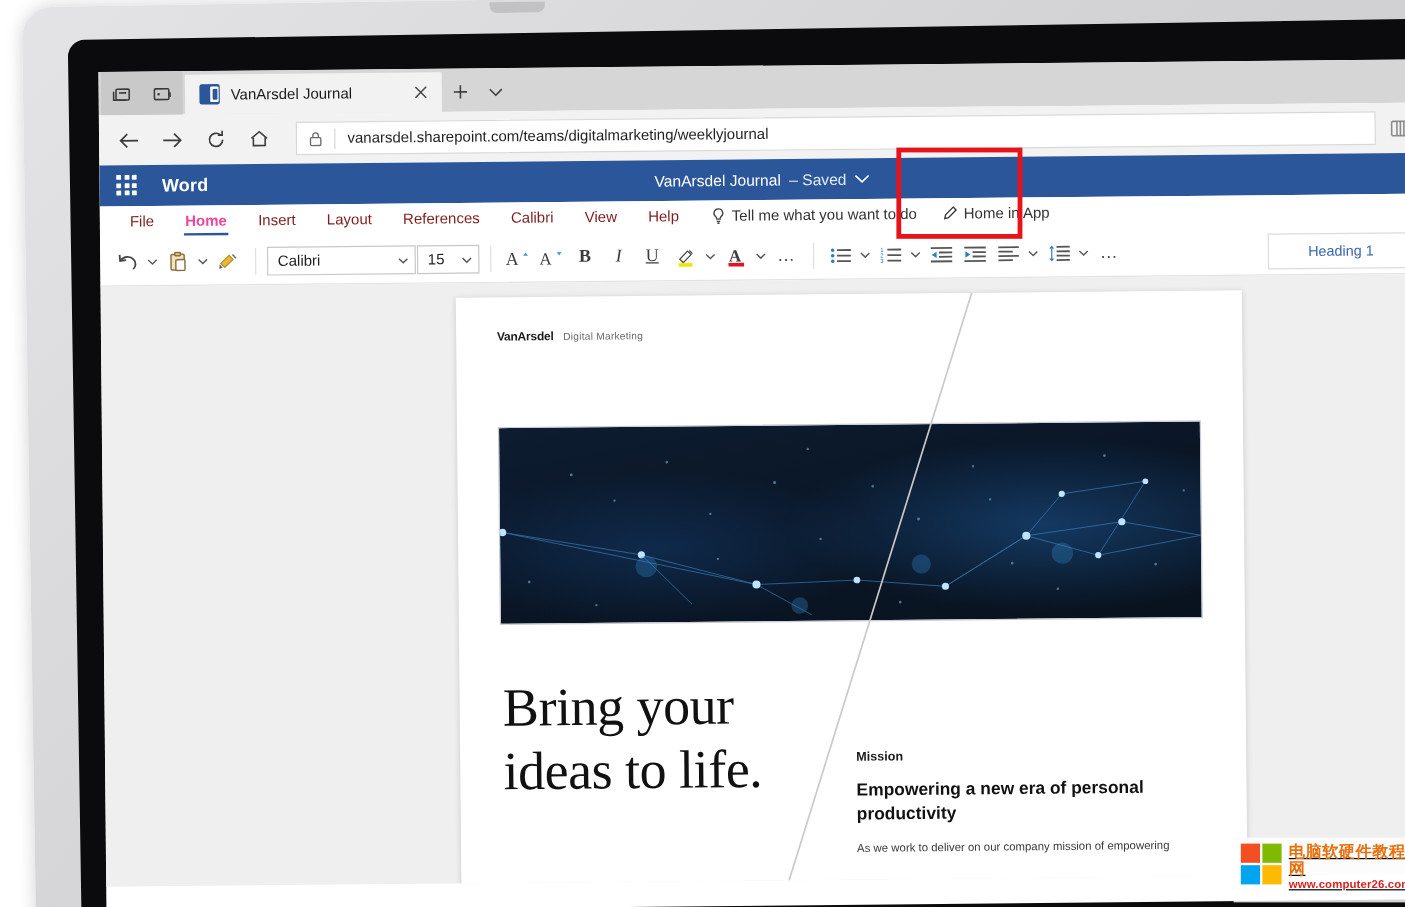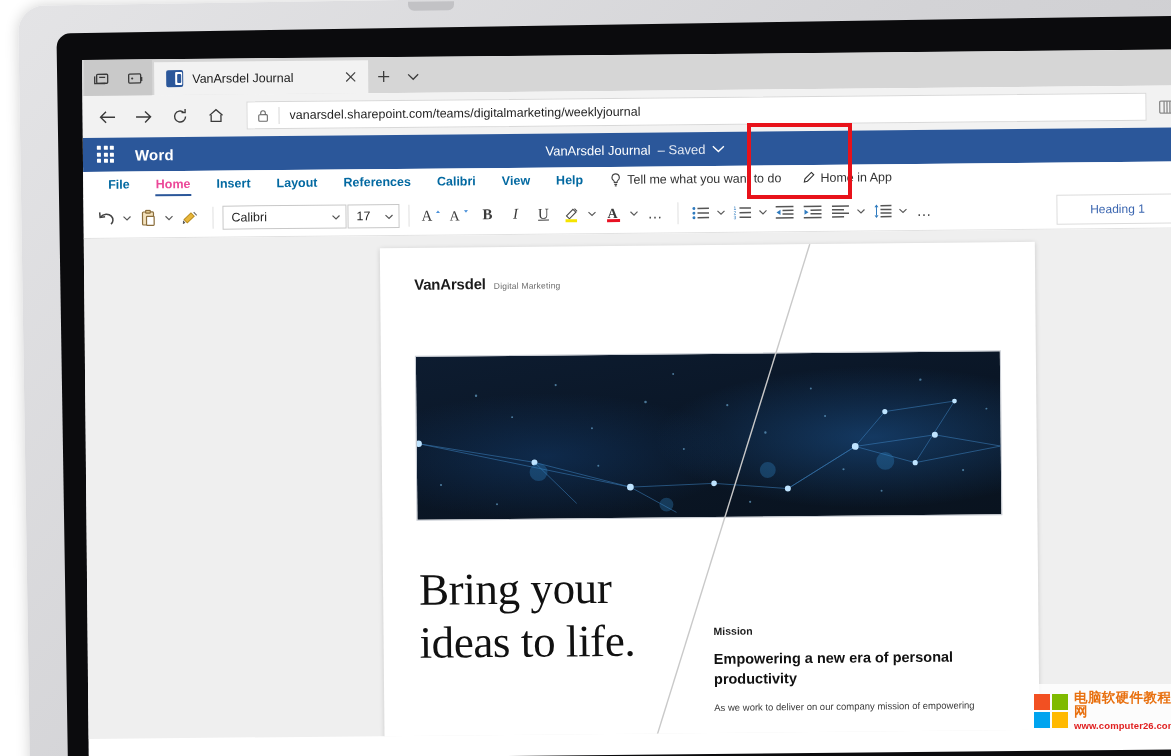--- a/index.html
+++ b/index.html
@@ -173,25 +173,24 @@
   .ribbon-tabs {
     height: 27px;
     background: #ffffff;
     display: flex; align-items: center;
     padding: 0 12px;
     gap: 0px;
     position: relative;
     border-bottom: 1px solid #ffffff;
   }
   .rtab {
-    font-size: 12.5px; color: #0369a1;
+    font-size: 12.5px; color: #7f1d1d;
     padding: 3px 13px 4px;
     position: relative;
     white-space: nowrap;
-    font-weight: bold;
   }
   .rtab.active { color: #ec4899; font-weight: bold; }
   .rtab.active::after {
     content: "";
     position: absolute; left: 12px; right: 12px; bottom: -1px;
     height: 2px; background: #2b579a;
   }
   .tellme {
     display: flex; align-items: center; gap: 6px;
     margin-left: 14px;
@@ -265,21 +264,21 @@
     box-shadow: 0 1px 5px rgba(0,0,0,0.16);
     overflow: hidden;
   }
   
   .doc-logo {
     position: absolute; left: 34px; top: 28px;
     display: flex; align-items: baseline; gap: 8px;
   }
   .logo-mark {
     font-family: "Liberation Sans", sans-serif;
-    font-size: 15px; font-weight: bold; color: #1b1b1b;
+    font-size: 10px; font-weight: bold; color: #1b1b1b;
     letter-spacing: -0.2px;
   }
   .logo-sub { font-size: 8.5px; color: #6b6b6b; letter-spacing: .2px; }
 
   
   .hero {
     position: absolute;
     left: 34px; top: 108px;
     width: 586px; height: 165px;
     background:
@@ -322,27 +321,28 @@
     left: 747px; top: 123px;
     width: 105px; height: 76px;
     border: 4px solid #e8121a;
     z-index: 40;
     pointer-events: none;
   }
 
   
   .watermark {
     position: absolute;
-    right: 0px; bottom: 18px;
+    right: 0px; bottom: 4px;
     width: 143px; height: 54px;
     background: rgba(255,255,255,0.82);
-    display: flex; align-items: center;
+    display: flex; align-items: flex-start;
     gap: 6px;
     padding: 5px 6px;
     z-index: 60;
+    text-decoration: underline;
   }
   .wm-logo { width: 34px; height: 34px; display: grid; grid-template-columns: 1fr 1fr; grid-template-rows: 1fr 1fr; gap: 2.5px; flex: 0 0 auto; }
   .wm-logo i { display: block; }
   .wm-text { display: flex; flex-direction: column; justify-content: center; gap: 1px; }
   .wm-cn { font-size: 13.5px; font-weight: bold; color: #e8700f; letter-spacing: .4px; line-height: 1.05; }
   .wm-url { font-size: 9.5px; font-weight: bold; color: #e02020; letter-spacing: .1px; }
 </style>
 </head>
 <body>
 
@@ -532,21 +532,21 @@
 
       <span class="combo font">
         <span>Calibri</span>
         <span>
           <svg width="9" height="6" viewBox="0 0 9 6" fill="none" stroke="#555" stroke-width="1.2">
               <path d="M1 1l3.5 3.4L8 1"></path>
             </svg>
         </span>
       </span>
       <span class="combo size">
-        <span>17</span>
+        <span>15</span>
         <span>
           <svg width="9" height="6" viewBox="0 0 9 6" fill="none" stroke="#555" stroke-width="1.2">
               <path d="M1 1l3.5 3.4L8 1"></path>
             </svg>
         </span>
       </span>
 
       <span class="tb-sep"></span>
 
       <span class="tb">

